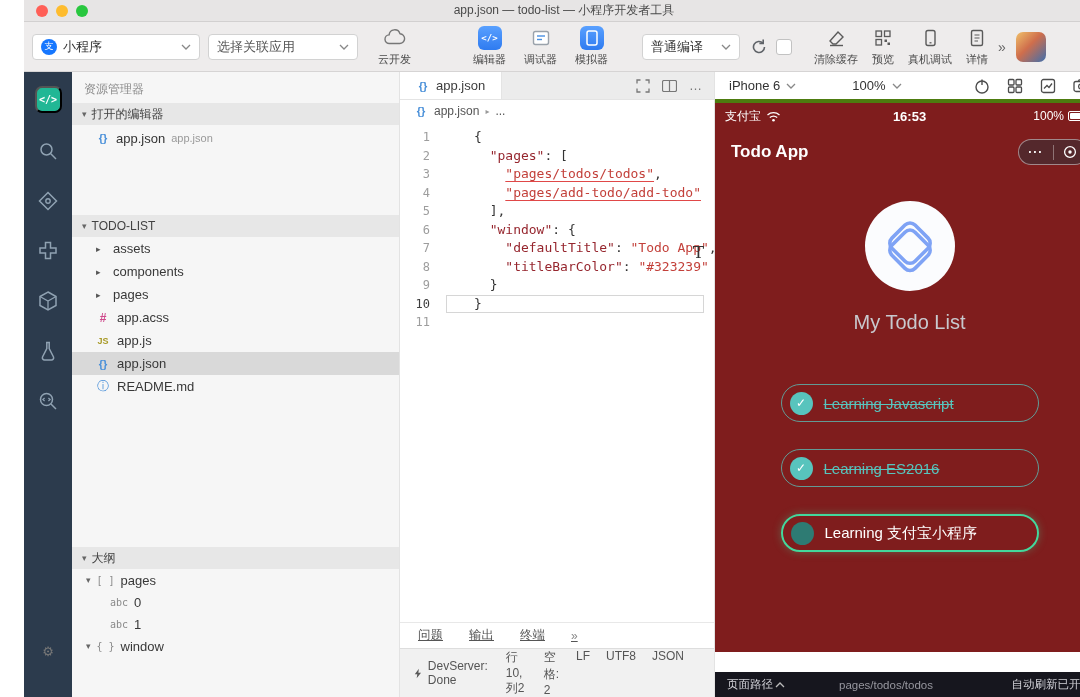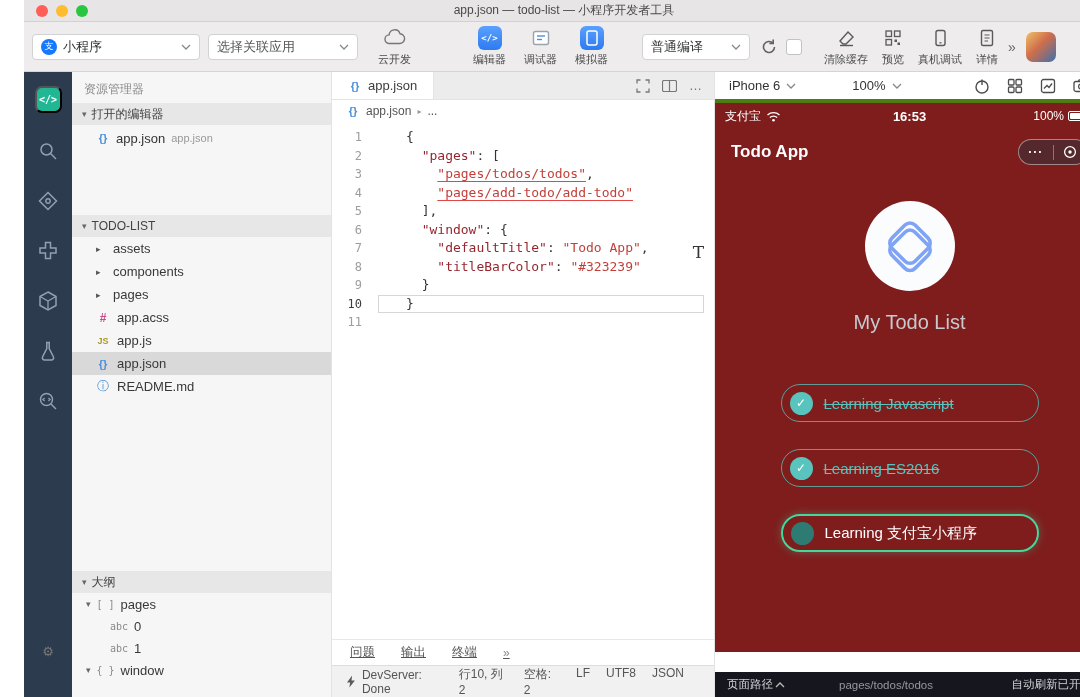--- a/index.html
+++ b/index.html
@@ -12,21 +12,21 @@
 .lights{position:absolute;left:12px;top:5px;display:flex;gap:8px;}
 .light{width:12px;height:12px;border-radius:50%;border:none;}
 .light.red{background:#ff5f57}.light.yellow{background:#febc2e}.light.green{background:#29c73f}
 .win-title{font-size:12px;color:#4a4a4a;}
 
 
 .toolbar{flex:0 0 50px;background:#eeecec;border-bottom:1px solid #d6d4d4;display:flex;align-items:center;padding:0 8px;}
 .select{height:26px;background:#fff;border:1px solid #d2d2d2;border-radius:4px;display:flex;align-items:center;padding:0 8px;font-size:13px;color:#333;gap:6px;}
 .app-select{width:168px;}
 .rel-select{width:150px;margin-left:8px;color:#555;}
-.cmp-select{width:108px;margin-left:34px;}
+.cmp-select{width:98px;margin-left:34px;}
 .select .grow{flex:1;}
 .app-logo{width:16px;height:16px;border-radius:50%;background:#1677ff;color:#fff;font-size:9px;display:flex;align-items:center;justify-content:center;}
 .vbtn{display:flex;flex-direction:column;align-items:center;gap:2px;font-size:11px;color:#4a4a4a;background:none;border:none;}
 .vbtn .ic{height:24px;display:flex;align-items:center;justify-content:center;}
 .cloud-btn{margin-left:20px;}
 .center-tools{display:flex;gap:18px;margin-left:62px;}
 .sq-blue{width:24px;height:24px;border-radius:6px;background:linear-gradient(180deg,#59a0ff,#2f7bf0);color:#fff;font-weight:bold;font-size:9px;display:flex;align-items:center;justify-content:center;font-family:"DejaVu Sans Mono",monospace;}
 .refresh-btn{margin-left:10px;background:none;border:none;display:flex;align-items:center;}
 .blank-btn{margin-left:8px;width:16px;height:16px;background:#fff;border:1px solid #c2c2c2;border-radius:3px;}
 .right-tools{display:flex;gap:14px;margin-left:22px;}
@@ -36,21 +36,21 @@
 
 .main{flex:1;display:flex;min-height:0;}
 
 
 .rail{width:48px;background:#2c3b4d;display:flex;flex-direction:column;align-items:center;padding:14px 0 38px;gap:26px;}
 .rail-active{width:27px;height:27px;border-radius:7px;background:#21b795;color:#fff;font-weight:bold;font-size:10px;display:flex;align-items:center;justify-content:center;font-family:"DejaVu Sans Mono",monospace;}
 .rail-ic{width:24px;height:24px;display:flex;align-items:center;justify-content:center;}
 .rail-gear{margin-top:auto;font-size:19px;color:#90a2b2;}
 
 
-.explorer{width:260px;background:#f6f6f6;border-right:1px solid #e3e3e3;display:flex;flex-direction:column;padding-bottom:16px;}
+.explorer{width:328px;background:#f6f6f6;border-right:1px solid #e3e3e3;display:flex;flex-direction:column;padding-bottom:40px;}
 .exp-title{padding:9px 12px 5px;font-size:12px;color:#8b8b8b;}
 .sec-head{flex:0 0 22px;background:#e7e7e7;display:flex;align-items:center;gap:5px;padding:0 10px;font-size:12px;color:#424242;}
 .sec-caret{font-size:9px;color:#666;}
 .open-item{height:26px;display:flex;align-items:center;gap:6px;padding-left:24px;font-size:13px;color:#333;}
 .open-item .path{font-size:11px;color:#999;}
 .oe-spacer{height:64px;}
 .tree-row{height:23px;display:flex;align-items:center;gap:7px;padding-left:24px;font-size:13px;color:#383838;}
 .tree-row.selected{background:#d9d9d9;}
 .tree-caret{width:10px;font-size:9px;color:#555;}
 .fi{width:14px;text-align:center;font-weight:bold;}

